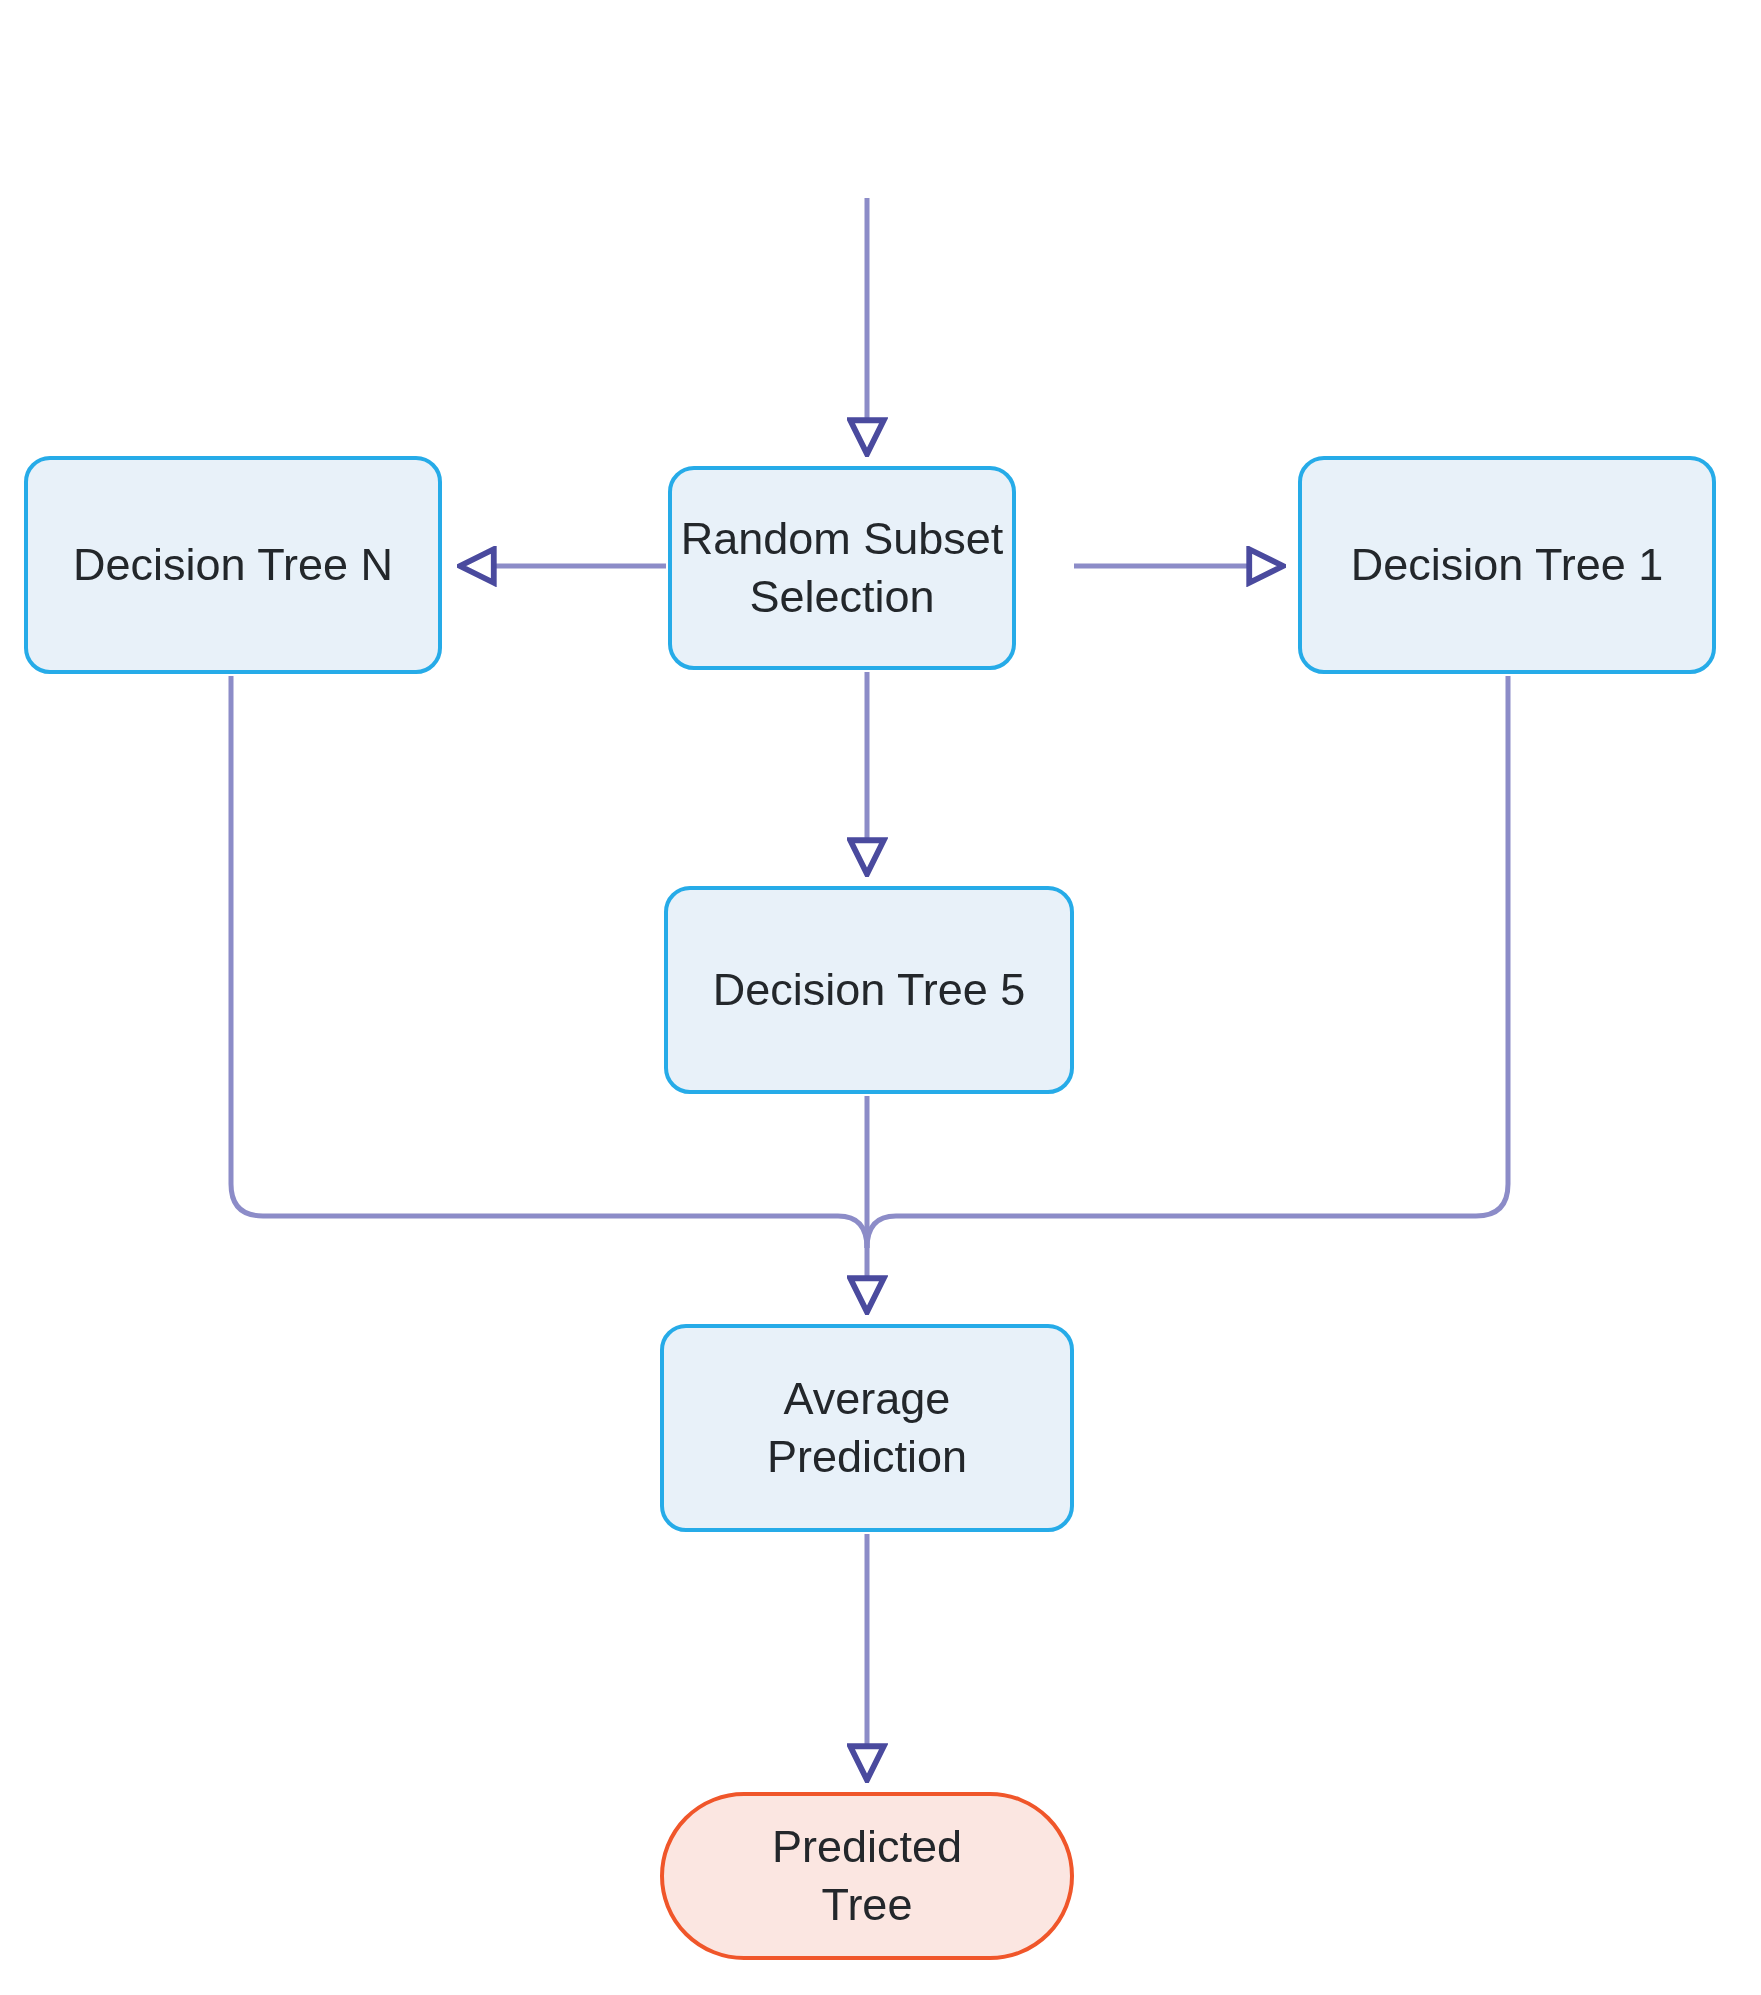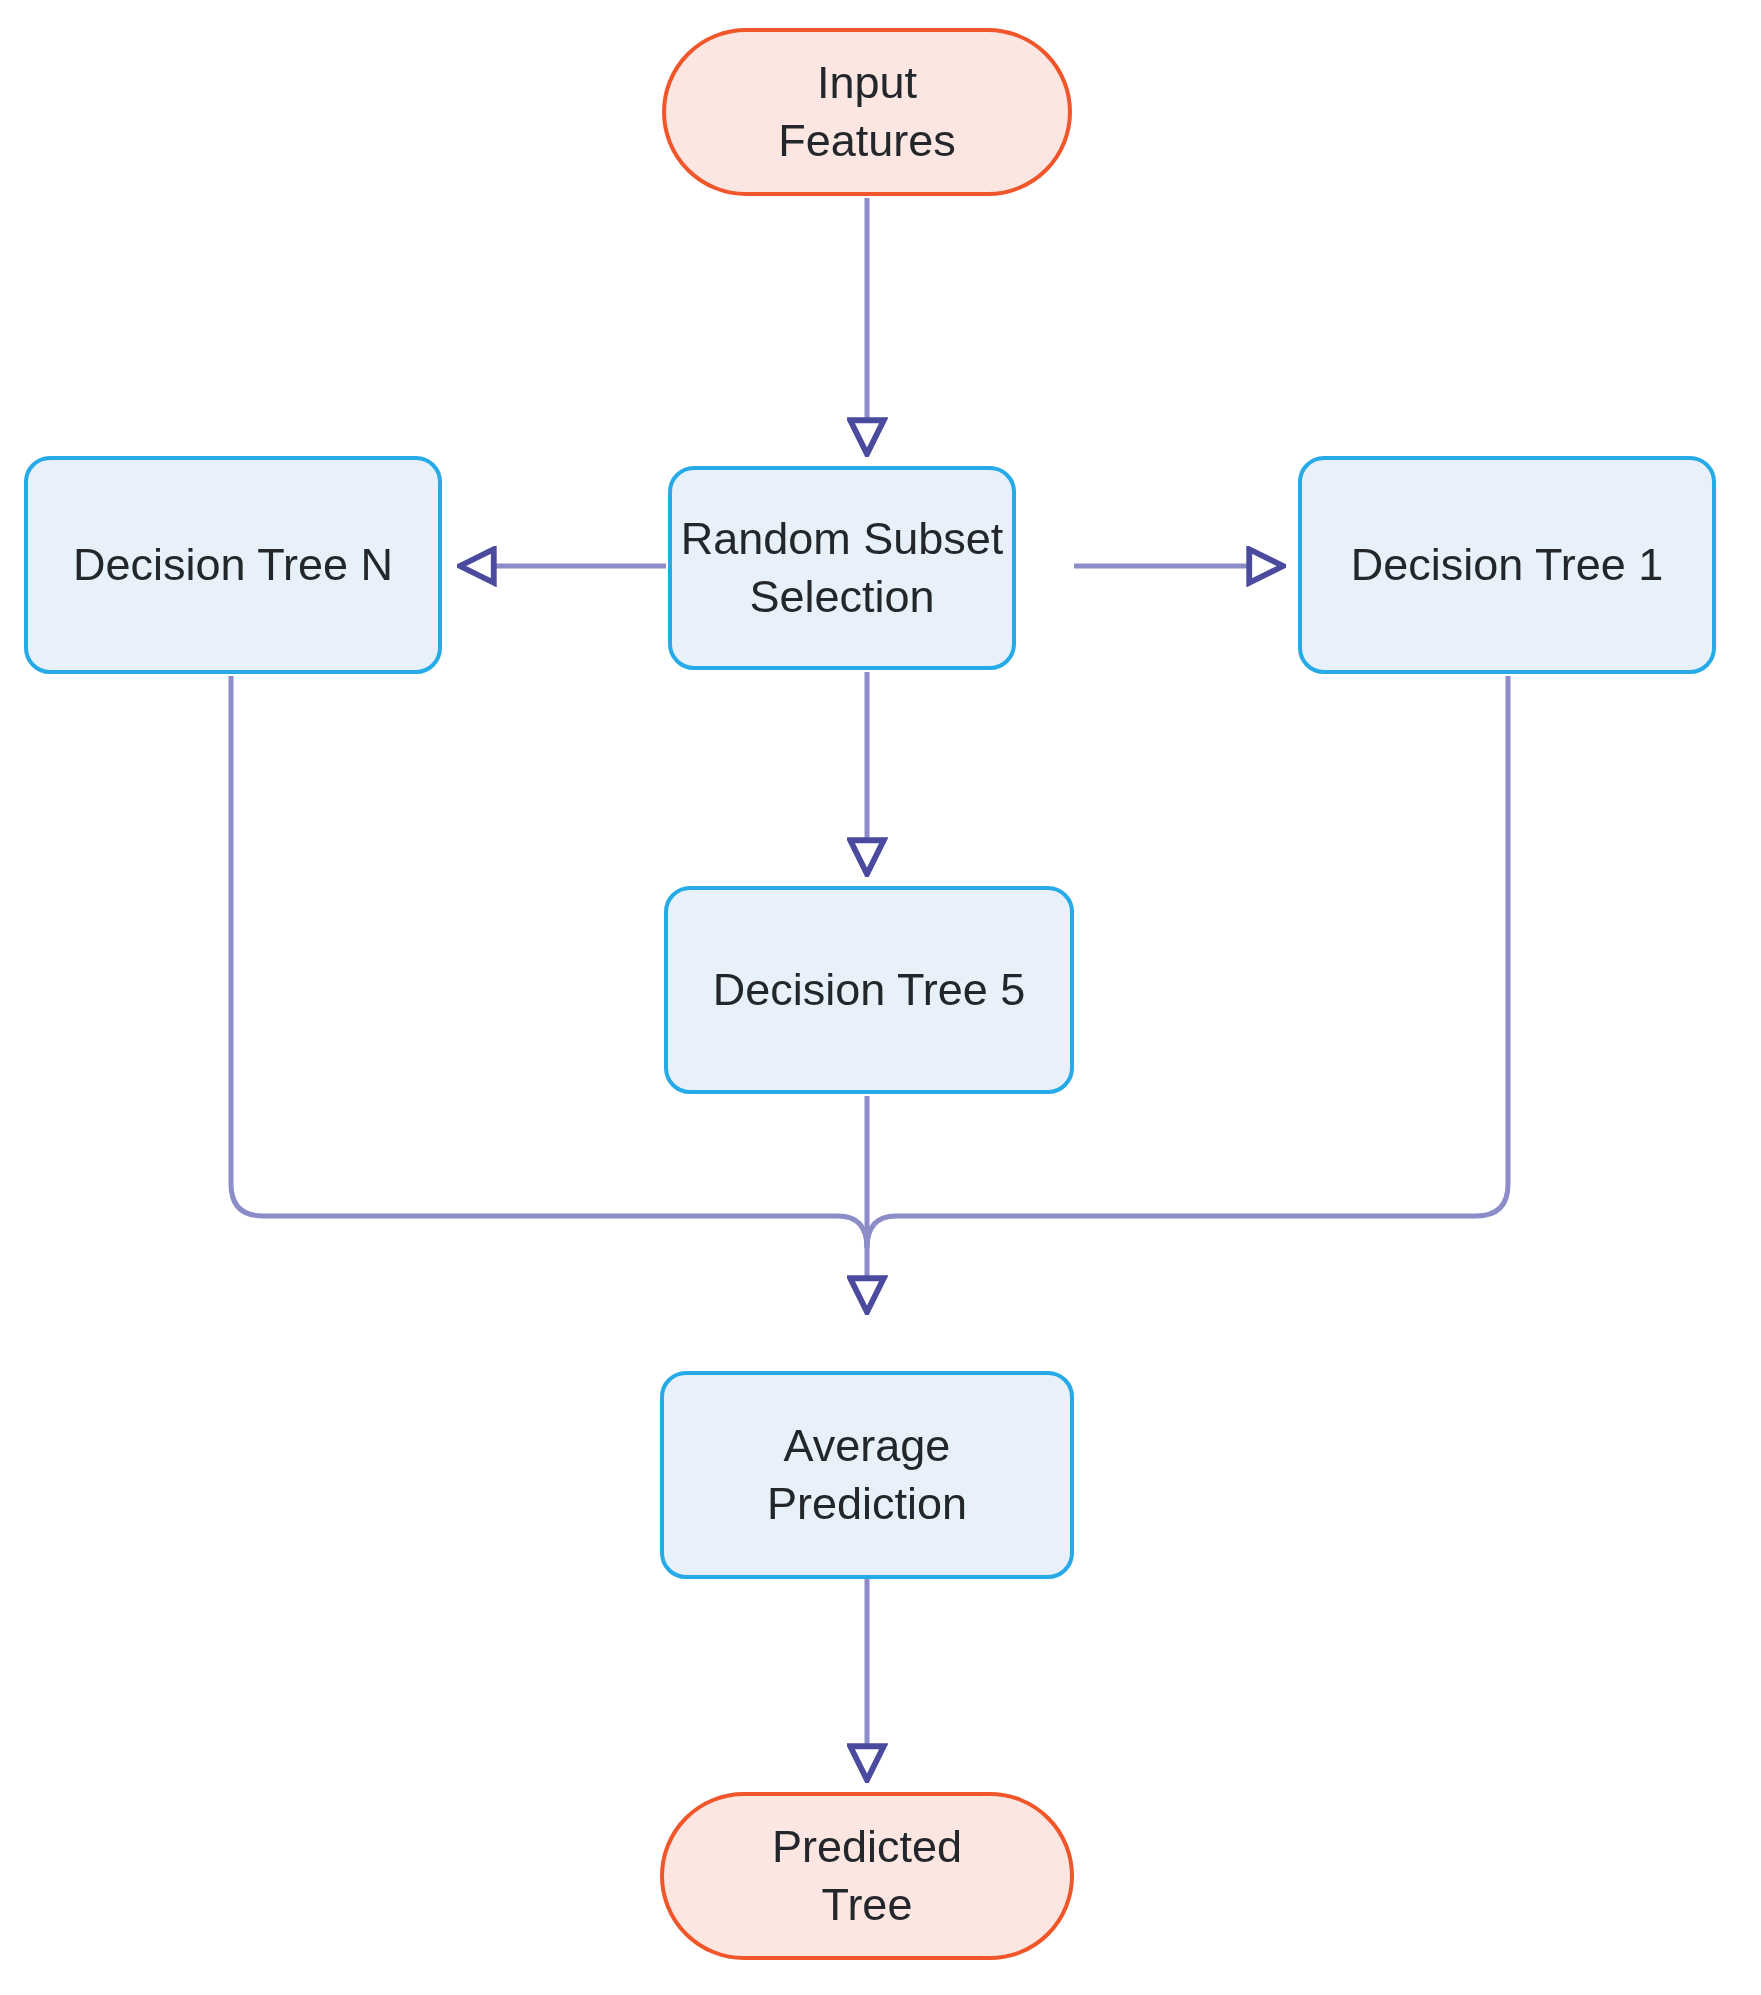--- a/index.html
+++ b/index.html
@@ -55,21 +55,21 @@
     font-size:45px;
     font-weight:400;
   }
 
   
   #node-input-features   { left:662px;  top:28px;   width:410px; height:168px; }
   #node-random-subset    { left:668px;  top:466px;  width:348px; height:204px; }
   #node-decision-tree-n  { left:24px;   top:456px;  width:418px; height:218px; }
   #node-decision-tree-2  { left:1298px; top:456px;  width:418px; height:218px; }
   #node-decision-tree-1  { left:664px;  top:886px;  width:410px; height:208px; }
-  #node-average-pred     { left:660px;  top:1324px; width:414px; height:208px;margin-top:47px; }
+  #node-average-pred     { left:660px;  top:1324px; width:414px; height:208px; }
   #node-predicted-yield  { left:660px;  top:1792px; width:414px; height:168px; }
 </style>
 </head>
 <body>
 
 <div id="canvas">
 
   <svg id="edge-layer" viewBox="0 0 1761 1995" width="1761" height="1995" aria-hidden="true">
     <defs>
       <marker id="arrow-open" viewBox="0 0 12 12" refX="10.4" refY="6" markerWidth="8.2" markerHeight="8.2" orient="auto-start-reverse" markerUnits="strokeWidth">
@@ -90,24 +90,20 @@
       <path d="M 231 676 L 231 1184 Q 231 1216 263 1216 L 838 1216 Q 867 1216 867 1248"></path>
 
       <path d="M 1508 676 L 1508 1184 Q 1508 1216 1476 1216 L 896 1216 Q 867 1216 867 1248"></path>
 
       <path d="M 867 1096 L 867 1310" marker-end="url(#arrow-open)"></path>
 
       <path d="M 867 1534 L 867 1778" marker-end="url(#arrow-open)"></path>
     </g>
   </svg>
 
-  <div class="node terminator" id="node-input-features">
-    <span class="node-label">Input
-Features</span>
-  </div>
 
   <div class="node process" id="node-random-subset">
     <span class="node-label">Random Subset
 Selection</span>
   </div>
 
   <div class="node process" id="node-decision-tree-n">
     <span class="node-label">Decision Tree N</span>
   </div>
 

